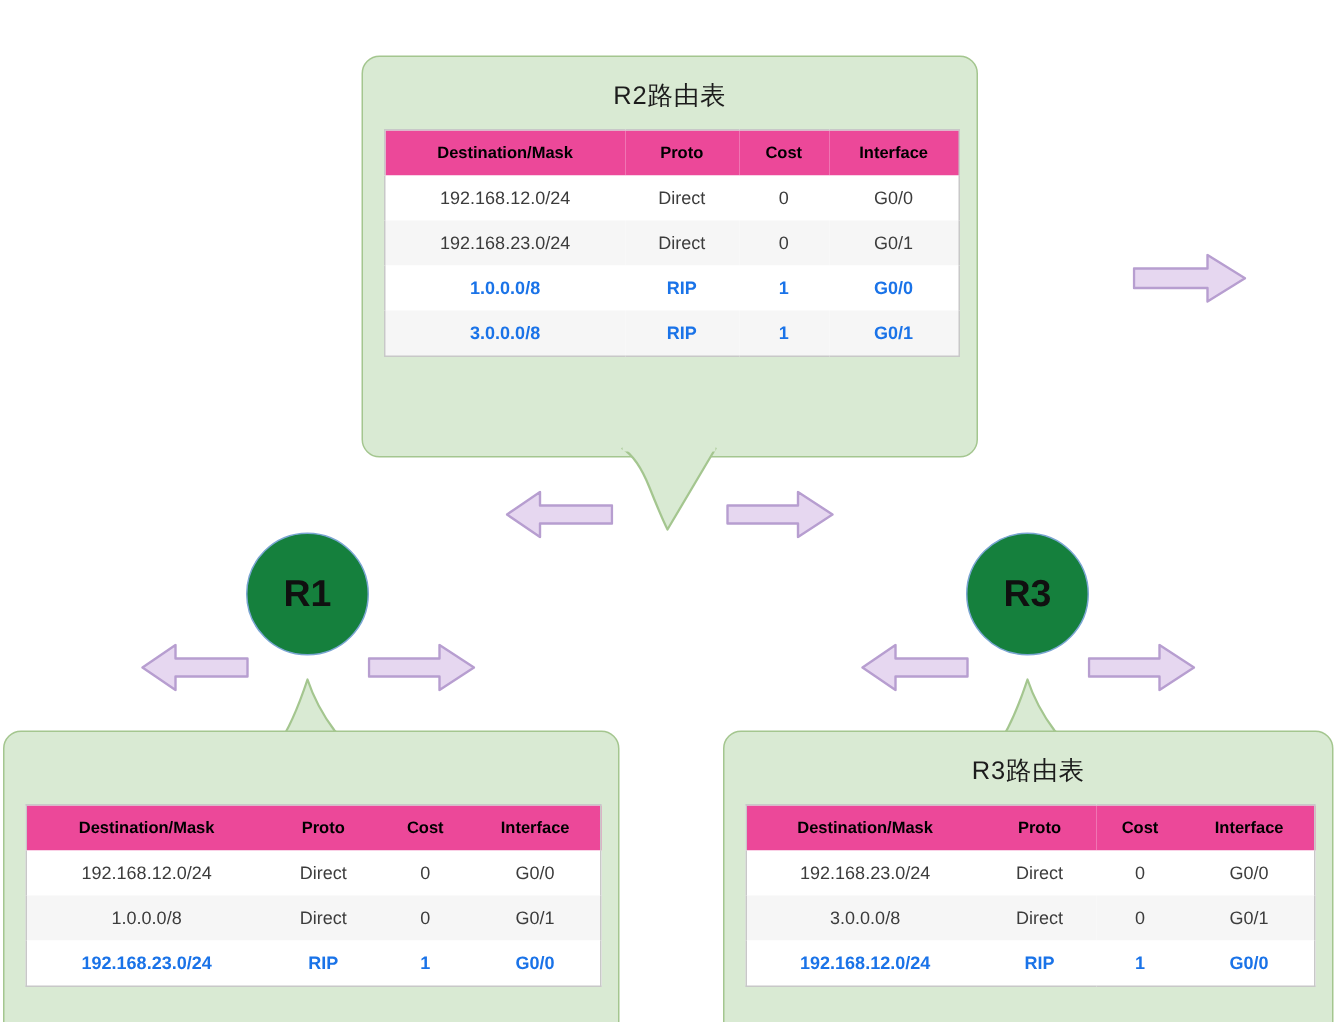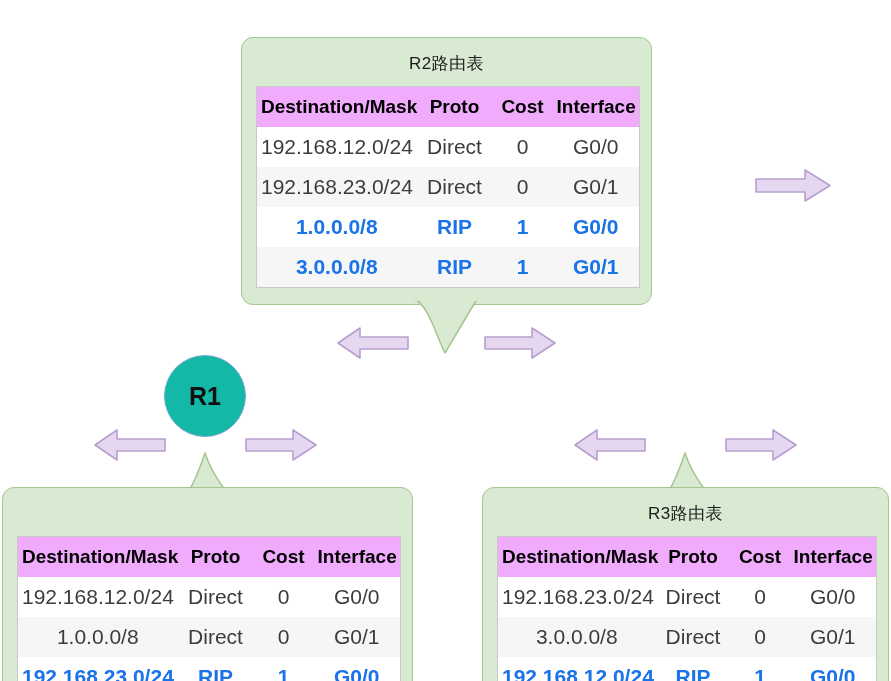--- a/index.html
+++ b/index.html
@@ -41,51 +41,51 @@
   }
 
   
   table.rt {
     border-collapse: collapse;
     background: #ffffff;
     border: 1px solid #c8c8c8;
     table-layout: fixed;
   }
   table.rt th {
-    background: #f0abfc;
+    background: #ec4899;
     color: #000000;
     font-weight: bold;
-    font-size: 19px;
+    font-size: 11px;
     padding: 9px 4px;
     border: none;
     text-align: center;
     white-space: nowrap;
   }
   table.rt td {
-    font-size: 21px;
+    font-size: 12px;
     color: #3c3c3c;
     padding: 8px 4px;
     text-align: center;
     border: none;
     white-space: nowrap;
   }
   table.rt tr.odd td { background: #ffffff; }
   table.rt tr.even td { background: #f6f6f6; }
   table.rt tr.rip td {
     color: #1a73e8;
     font-weight: bold;
   }
 
   
   .router {
     position: absolute;
     width: 82px;
     height: 82px;
     border-radius: 50%;
-    background: #14b8a6;
+    background: #15803d;
     border: 1.5px solid #7aa5d2;
     box-sizing: border-box;
     display: flex;
     align-items: center;
     justify-content: center;
     font-size: 25px;
     font-weight: bold;
     color: #101010;
   }
 
@@ -163,20 +163,23 @@
     </svg>
   </div>
   <div class="arrow" style="left:484px; top:292px;">
     <svg width="72" height="32" viewBox="0 0 72 32">
       <path d="M1,10 L48,10 L48,1 L71,16 L48,31 L48,22 L1,22 Z" fill="#e6d7f0" stroke="#b79ed0" stroke-width="1.6" stroke-linejoin="round"></path>
     </svg>
   </div>
 
   <div class="router" style="left:164px; top:320px;">
     <span>R1</span>
+  </div>
+  <div class="router" style="left:644px; top:320px;">
+    <span>R3</span>
   </div>
 
   <div class="arrow" style="left:94px; top:394px;">
     <svg width="72" height="32" viewBox="0 0 72 32">
       <path d="M71,10 L23,10 L23,1 L1,16 L23,31 L23,22 L71,22 Z" fill="#e6d7f0" stroke="#b79ed0" stroke-width="1.6" stroke-linejoin="round"></path>
     </svg>
   </div>
   <div class="arrow" style="left:245px; top:394px;">
     <svg width="72" height="32" viewBox="0 0 72 32">
       <path d="M1,10 L48,10 L48,1 L71,16 L48,31 L48,22 L1,22 Z" fill="#e6d7f0" stroke="#b79ed0" stroke-width="1.6" stroke-linejoin="round"></path>

